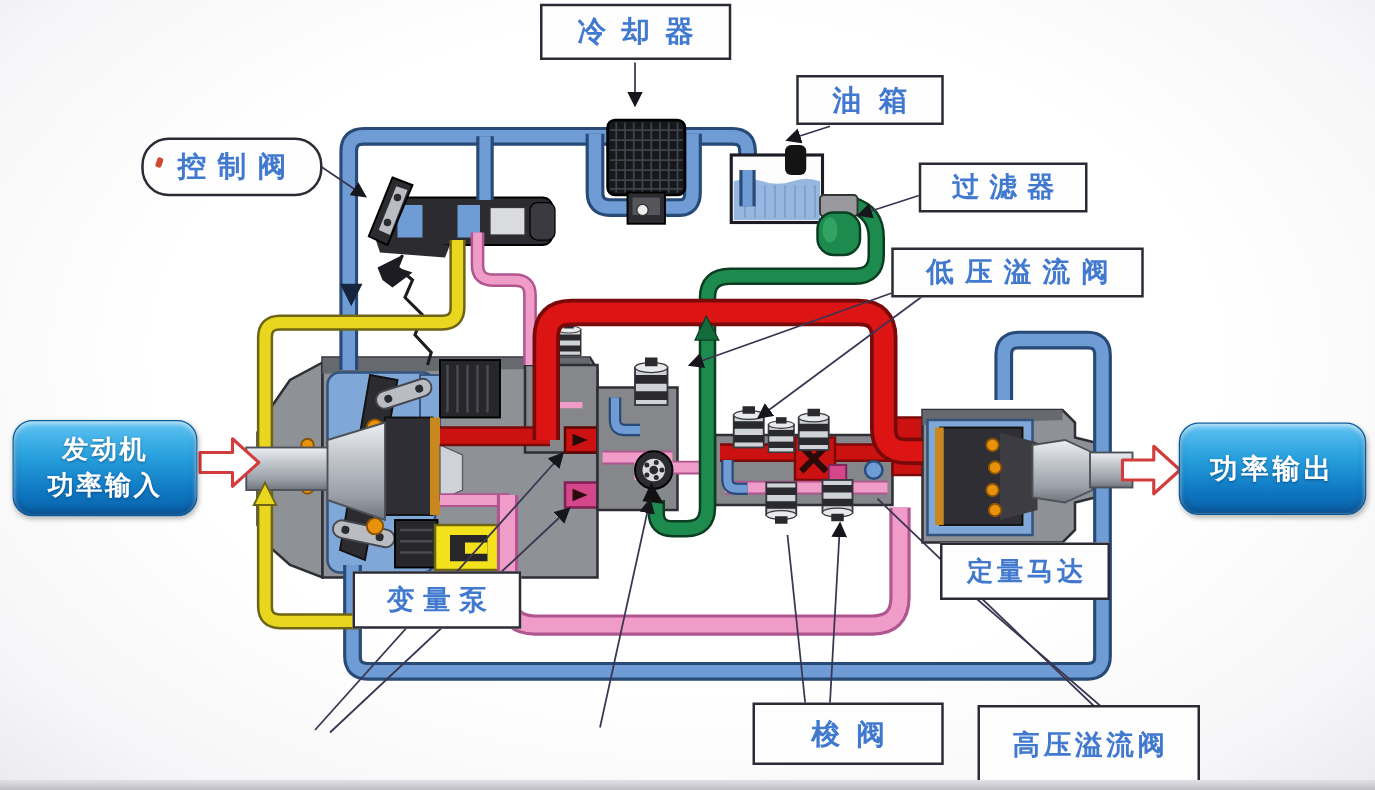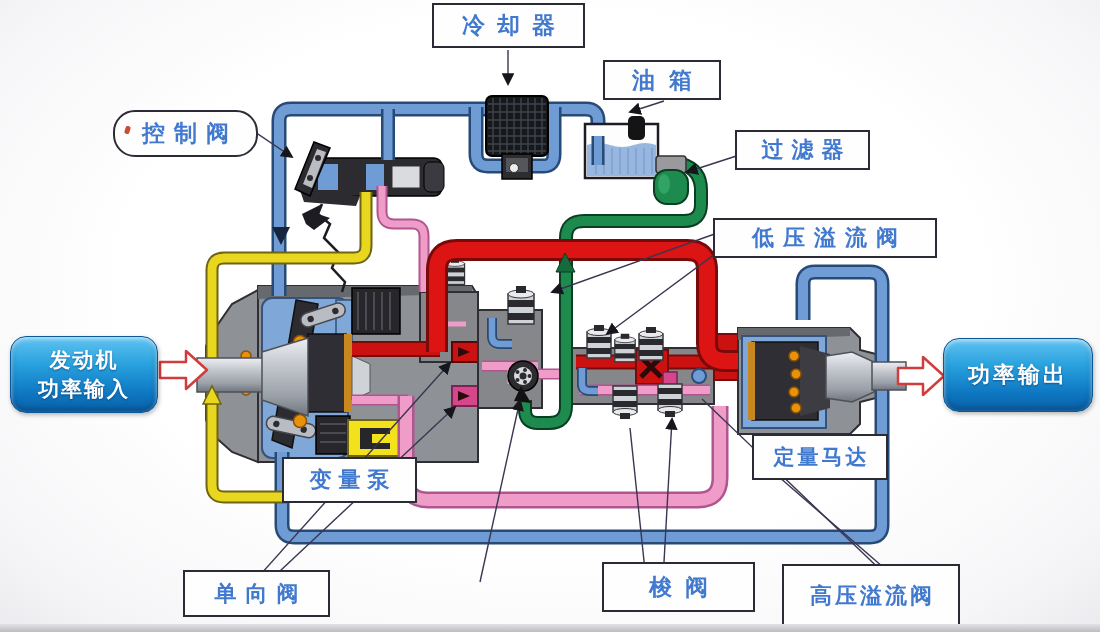--- a/index.html
+++ b/index.html
@@ -321,48 +321,45 @@
     <path d="M663,580 L672,419" marker-end="url(#arr)"></path>
     <path d="M891,580 L702,399"></path>
     <path d="M898,580 L779,477"></path>
   </g>
 </svg>
 
 <div class="lbl" style="left:432px;top:3px;width:153px;height:45px;font-size:23px;letter-spacing:12px;text-indent:12px;align-items:center;">
   <span>冷却器</span>
 </div>
 
-<div class="lbl" style="left:603px;top:60px;width:118px;height:40px;font-size:23px;letter-spacing:14px;text-indent:14px;">
+<div class="lbl" style="left:637px;top:60px;width:118px;height:40px;font-size:23px;letter-spacing:14px;text-indent:14px;">
   <span>油箱</span>
 </div>
 
 <div class="lbl" style="left:113px;top:110px;width:145px;height:47px;font-size:23px;letter-spacing:9px;text-indent:9px;border-radius:22px;">
   <span class="red-tick"></span>
   <span>控制阀</span>
 </div>
 
 <div class="lbl" style="left:735px;top:130px;width:135px;height:40px;font-size:22px;letter-spacing:8px;text-indent:8px;">
   <span>过滤器</span>
 </div>
 
-<div class="lbl" style="left:713px;top:198px;width:224px;height:40px;font-size:22px;letter-spacing:9px;text-indent:9px;margin-top:20px;">
+<div class="lbl" style="left:713px;top:198px;width:202px;height:40px;font-size:22px;letter-spacing:9px;text-indent:9px;">
   <span>低压溢流阀</span>
 </div>
 
 <div class="lbl" style="left:752px;top:434px;width:136px;height:46px;font-size:21px;letter-spacing:3px;text-indent:3px;">
   <span>定量马达</span>
 </div>
 
 <div class="lbl" style="left:282px;top:457px;width:135px;height:46px;font-size:22px;letter-spacing:7px;text-indent:7px;">
   <span>变量泵</span>
 </div>
 
-<div class="lbl" style="left:183px;top:570px;width:147px;height:47px;font-size:22px;letter-spacing:9px;text-indent:9px;">
-  <span>单向阀</span>
-</div>
 
 
 <div class="lbl" style="left:782px;top:564px;width:178px;height:63px;font-size:22px;letter-spacing:3px;text-indent:3px;">
   <span>高压溢流阀</span>
 </div>
 
 <div class="lbl" style="left:602px;top:562px;width:153px;height:50px;font-size:23px;letter-spacing:13px;text-indent:13px;">
   <span>梭阀</span>
 </div>
 

